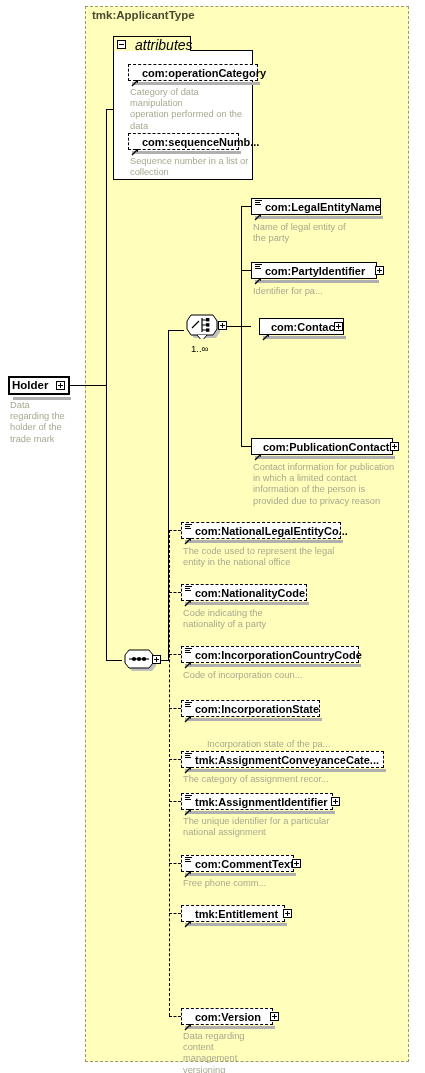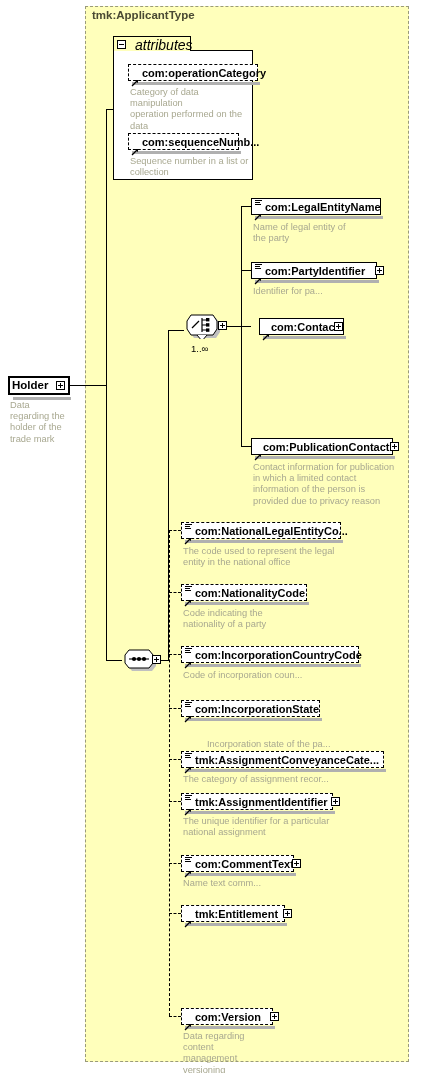--- a/index.html
+++ b/index.html
@@ -401,21 +401,21 @@
       </div>
     <div class="glyph-arrow">
       <svg width="8" height="8" viewBox="0 0 8 8">
           <path d="M1,7 L6,2" stroke="#000" stroke-width="1.2" fill="none"></path>
           <path d="M7,1 L7,4.2 L3.8,1 Z" fill="#000"></path>
         </svg>
     </div>
     <div class="node-label">com:CommentText</div>
   </div>
   <div class="expand-box" style="left:292px;top:859px;"></div>
-  <div class="doc" style="left:183px;top:878px;width:150px;">Name text comm...</div>
+  <div class="doc" style="left:183px;top:878px;width:150px;">Free phone comm...</div>
 
   <div class="lnd h" style="left:169px;top:913px;width:12px;"></div>
   <div class="node dashed" style="left:181px;top:905px;width:104px;">
     <div class="shadow"></div>
     <div class="glyph-arrow">
       <svg width="8" height="8" viewBox="0 0 8 8">
           <path d="M1,7 L6,2" stroke="#000" stroke-width="1.2" fill="none"></path>
           <path d="M7,1 L7,4.2 L3.8,1 Z" fill="#000"></path>
         </svg>
     </div>

